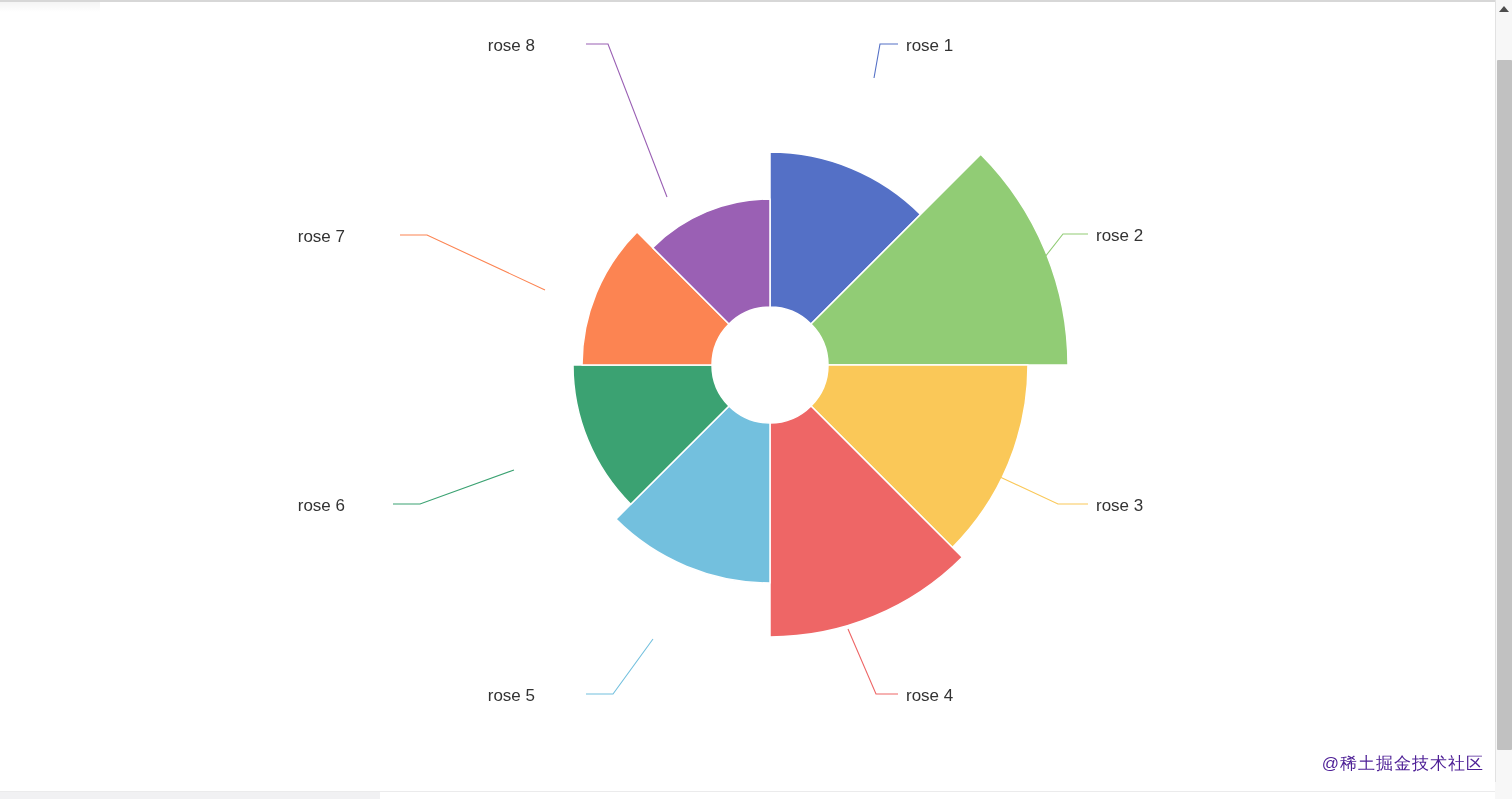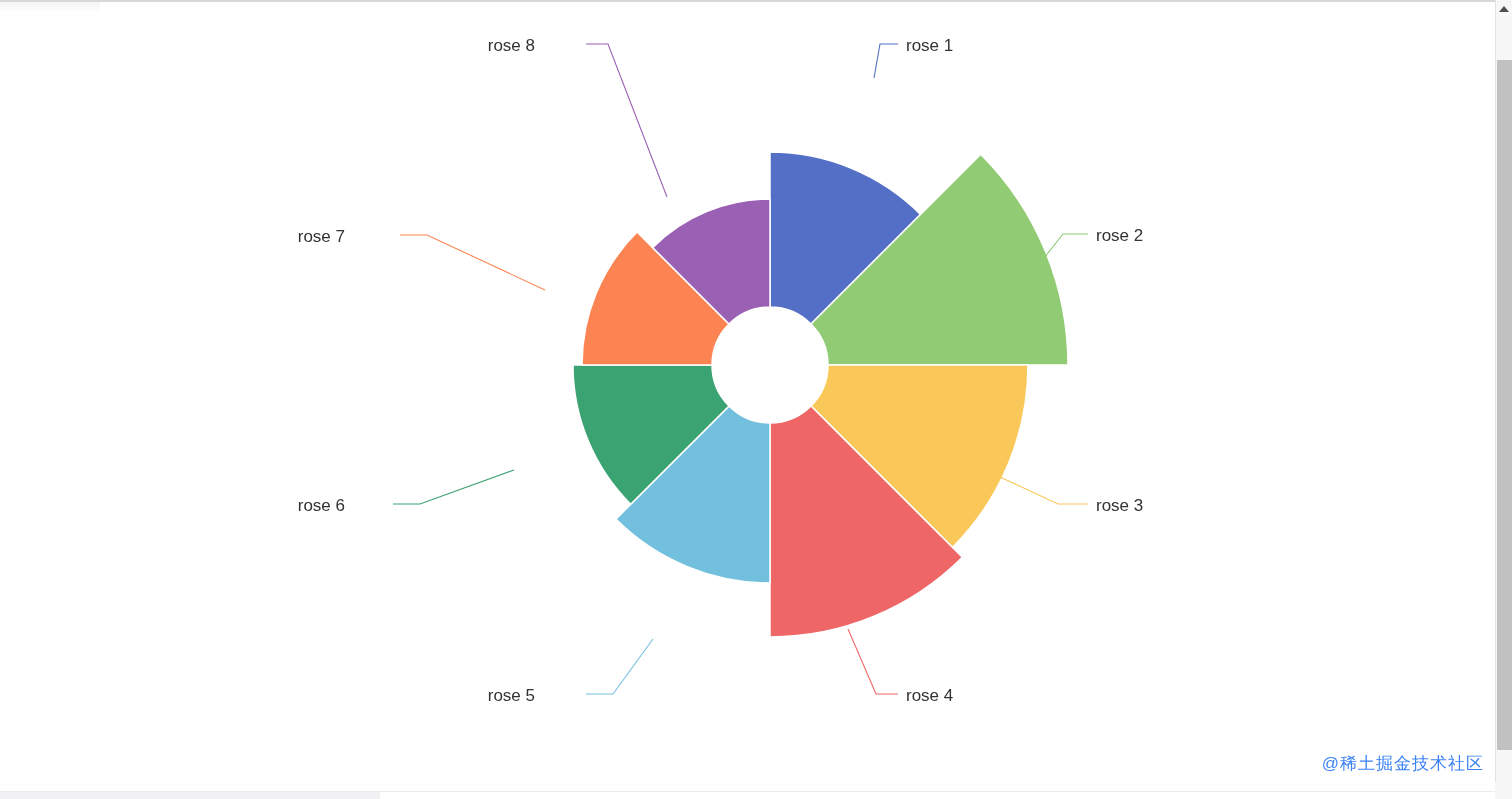--- a/index.html
+++ b/index.html
@@ -93,21 +93,21 @@
     width: 17px; height: 17px;
     background: #f7f7f7;
   }
 
   
   .watermark {
     position: absolute;
     right: 28px;
     bottom: 24px;
     font-size: 17px;
-    color: #3b82f6;
+    color: #4c1d95;
     letter-spacing: 1px;
     user-select: none;
     white-space: nowrap;
   }
 
   
   .chart-wrap {
     position: absolute;
     left: 0; top: 0;
     width: 1495px;

